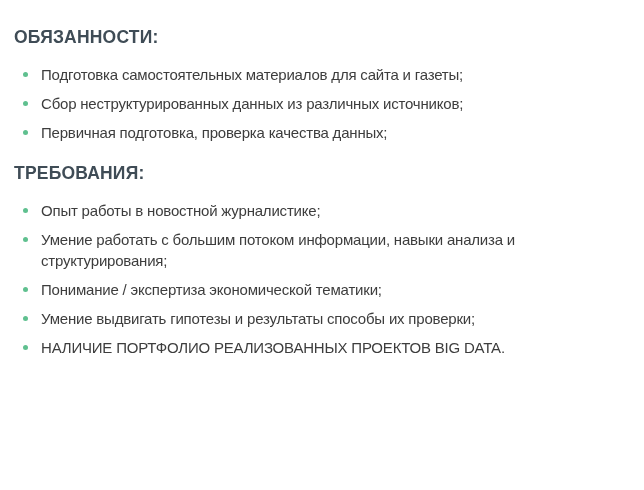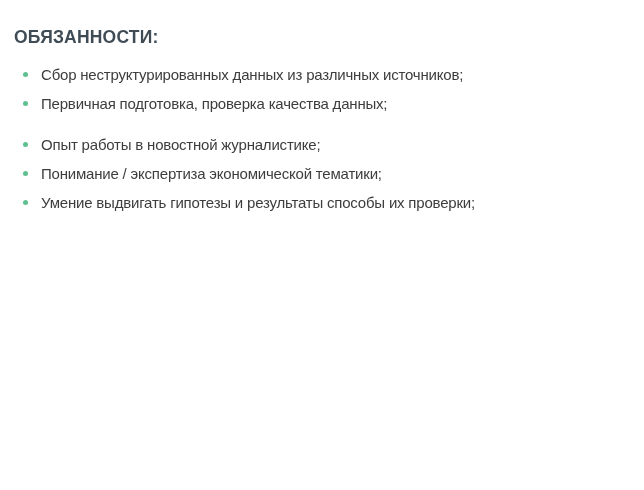--- a/index.html
+++ b/index.html
@@ -56,39 +56,52 @@
 </head>
 <body>
 
 <div class="content">
 
   <section class="section">
     <h2 class="section-title">ОБЯЗАННОСТИ:</h2>
     <ul class="bullet-list">
       <li>
         <span class="bullet-dot"></span>
+        <span class="li-text">Подготовка самостоятельных материалов для сайта и газеты;</span>
+      </li>
+      <li>
+        <span class="bullet-dot"></span>
         <span class="li-text">Сбор неструктурированных данных из различных источников;</span>
       </li>
       <li>
         <span class="bullet-dot"></span>
         <span class="li-text">Первичная подготовка, проверка качества данных;</span>
       </li>
     </ul>
   </section>
 
   <section class="section">
+    <h2 class="section-title">ТРЕБОВАНИЯ:</h2>
     <ul class="bullet-list">
       <li>
         <span class="bullet-dot"></span>
         <span class="li-text">Опыт работы в новостной журналистике;</span>
+      </li>
+      <li>
+        <span class="bullet-dot"></span>
+        <span class="li-text">Умение работать с большим потоком информации, навыки анализа и структурирования;</span>
       </li>
       <li>
         <span class="bullet-dot"></span>
         <span class="li-text">Понимание / экспертиза экономической тематики;</span>
       </li>
       <li>
         <span class="bullet-dot"></span>
         <span class="li-text">Умение выдвигать гипотезы и результаты способы их проверки;</span>
       </li>
+      <li>
+        <span class="bullet-dot"></span>
+        <span class="li-text">НАЛИЧИЕ ПОРТФОЛИО РЕАЛИЗОВАННЫХ ПРОЕКТОВ BIG DATA.</span>
+      </li>
     </ul>
   </section>
 
 </div>
 
 </body></html>

